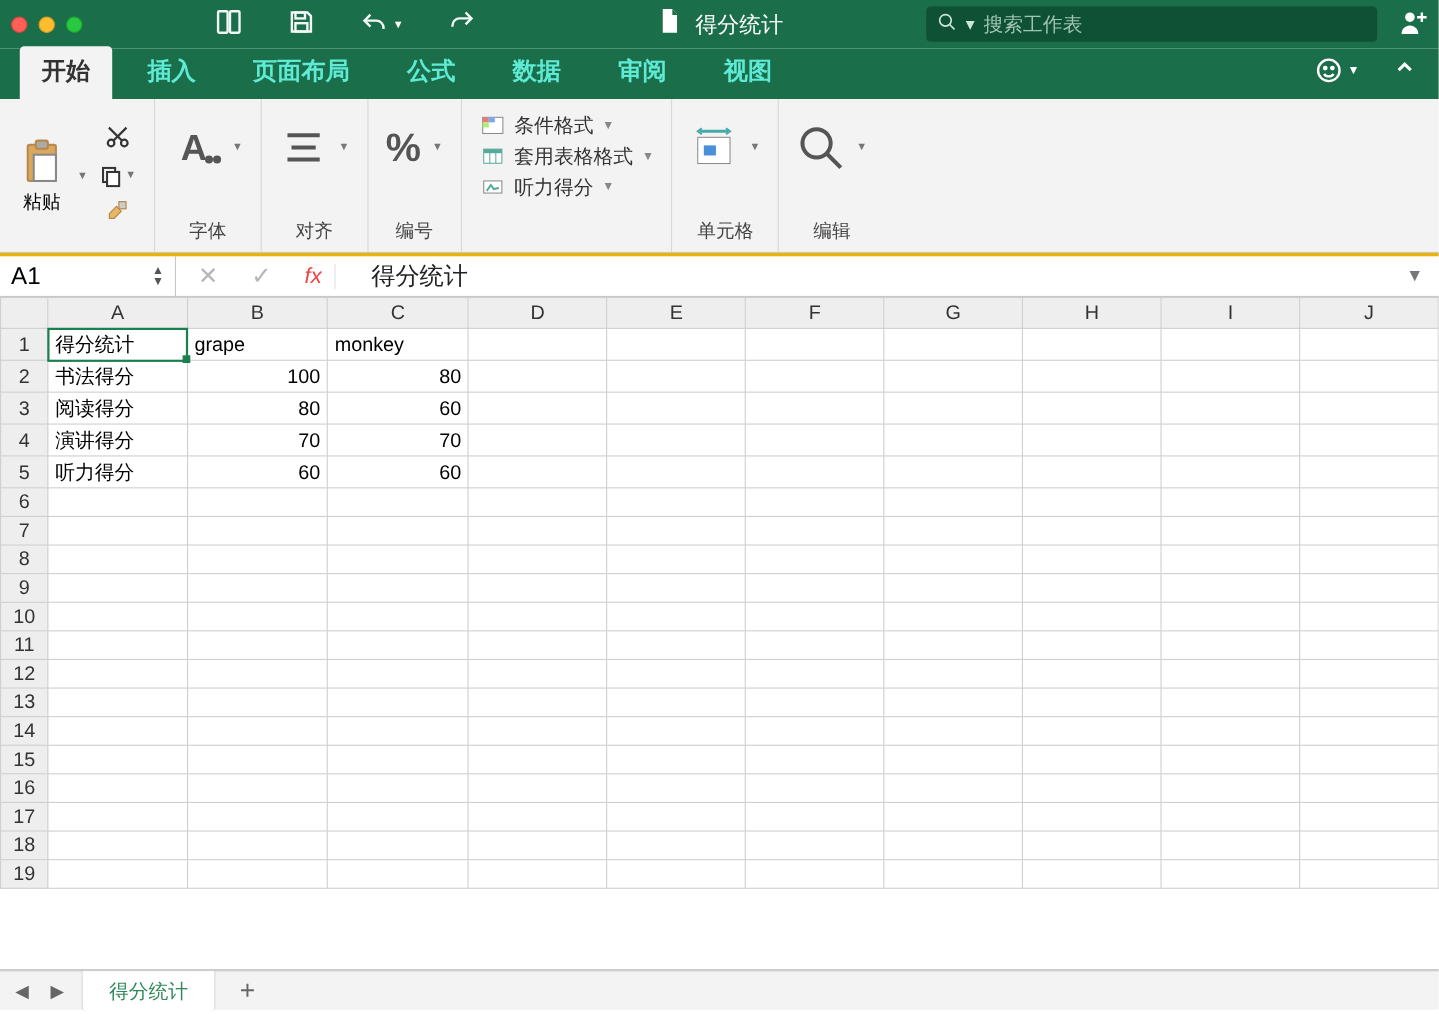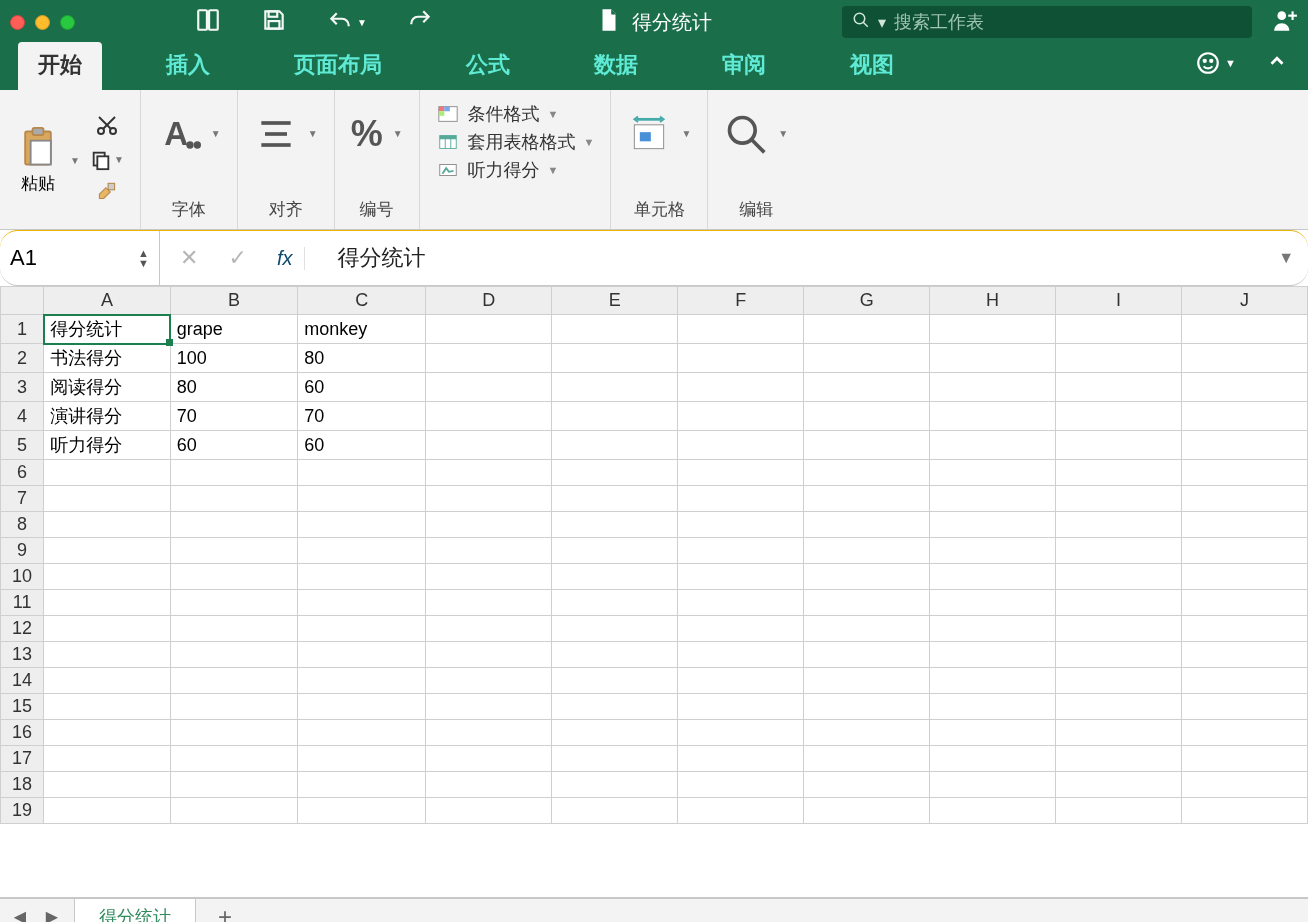--- a/index.html
+++ b/index.html
@@ -31,37 +31,37 @@
 .group { display: flex; flex-direction: column; align-items: center; padding: 6px 16px 4px; border-right: 1px solid #d8d8d8; }
 .group-body { flex: 1; display: flex; align-items: center; gap: 10px; }
 .group-label { font-size: 17px; color: #444; padding-bottom: 4px; margin-top: 27px; }
 .big-btn { display: flex; flex-direction: column; align-items: center; gap: 2px; cursor: pointer; }
 .drop-tri { font-size: 10px; color: #777; }
 .mini-col { display: flex; flex-direction: column; gap: 8px; align-items: center; }
 .cf-row { display: flex; align-items: center; gap: 8px; font-size: 18px; color: #333; cursor: pointer; padding: 2px 0;}
 .cf-row .tri { color: #888; font-size: 11px; }
 
 
-.formula-bar { height: 56px; border-top: 1px solid #eab308; border-bottom: 1px solid #c7c7c7; display: flex; align-items: center; background: #fff; border-radius: 18px; }
+.formula-bar { height: 40px; border-top: 3px solid #eab308; border-bottom: 1px solid #c7c7c7; display: flex; align-items: center; background: #fff; }
 .name-box { width: 160px; height: 100%; display: flex; align-items: center; justify-content: space-between; padding: 0 10px; border-right: 1px solid #c7c7c7; font-size: 22px; }
 .name-box .stepper { display: flex; flex-direction: column; font-size: 11px; color: #555; line-height: 10px; }
 .fb-btns { display: flex; align-items: center; gap: 30px; padding: 0 20px; color: #b6b6b6; }
-.fx-label { font-style: italic; color: #0c4a6e; font-size: 20px; padding-right: 12px; border-right: 1px solid #e0e0e0; }
+.fx-label { font-style: italic; color: #ef4444; font-size: 20px; padding-right: 12px; border-right: 1px solid #e0e0e0; }
 .fb-input { flex: 1; padding: 0 12px; font-size: 22px; color: #222; }
 .fb-expand { padding: 0 14px; color: #777; }
 
 
 .grid-wrap { position: relative; height: 612px; overflow: hidden; border-bottom: 1px solid #c7c7c7; }
 table.sheet { border-collapse: collapse; table-layout: fixed; }
 .sheet th, .sheet td { border: 1px solid #cfcfcf; font-size: 18px; font-weight: normal; }
 .sheet thead th { background: #eee; height: 28px; text-align: center; color: #333; }
 .sheet thead th.corner { background: #eee; width: 44px; }
 .sheet tbody th { background: #eee; width: 44px; text-align: center; color: #333; height: 26px; }
 .sheet td { padding: 2px 6px; height: 26px; background: #fff; }
-.sheet td.num { text-align: left; }
+.sheet td.num { text-align: right; }
 .sheet td.txt { text-align: left; }
 .active-cell { outline: 2px solid #1b7f4e; outline-offset: -1px; position: relative; }
 .fill-handle { position: absolute; right: -3px; bottom: -3px; width: 7px; height: 7px; background: #1b7f4e; }
 
 
 .sheet-tabs { height: 36px; background: #f3f3f3; display: flex; align-items: center; padding: 0 10px; gap: 12px; border-top: 1px solid #c7c7c7; }
 .nav-arrow { width: 20px; height: 20px; display: inline-flex; align-items: center; justify-content: center; color: #666; cursor: pointer; }
 .sheet-tab { background: #fff; border: 1px solid #c7c7c7; border-bottom: none; padding: 6px 24px; font-size: 18px; color: #2f8a5b; border-radius: 0 0 4px 4px; margin-top: -1px; }
 .add-sheet { font-size: 24px; color: #666; cursor: pointer; padding: 0 10px; }
 
@@ -129,21 +129,21 @@
     <svg class="ic" viewBox="0 0 24 24" fill="#fff">
         <circle cx="9" cy="8" r="4"></circle>
         <path d="M2 22c0-4 3-7 7-7s7 3 7 7"></path>
         <line x1="19" y1="4" x2="19" y2="12" stroke="#fff" stroke-width="2"></line>
         <line x1="15" y1="8" x2="23" y2="8" stroke="#fff" stroke-width="2"></line>
       </svg>
   </span>
 </div>
 
 <div class="ribbon-tabs-row">
-  <div id="ribbon-tabs-container" style="display: flex; gap: 44px;">
+  <div id="ribbon-tabs-container" style="display: flex; gap: 12px;">
       <div class="ribbon-tab active">开始</div>
       <div class="ribbon-tab">插入</div>
       <div class="ribbon-tab">页面布局</div>
       <div class="ribbon-tab">公式</div>
       <div class="ribbon-tab">数据</div>
       <div class="ribbon-tab">审阅</div>
       <div class="ribbon-tab">视图</div>
     </div>
   <div class="ribbon-right">
     <span style="display:flex;align-items:center;gap:4px;">

